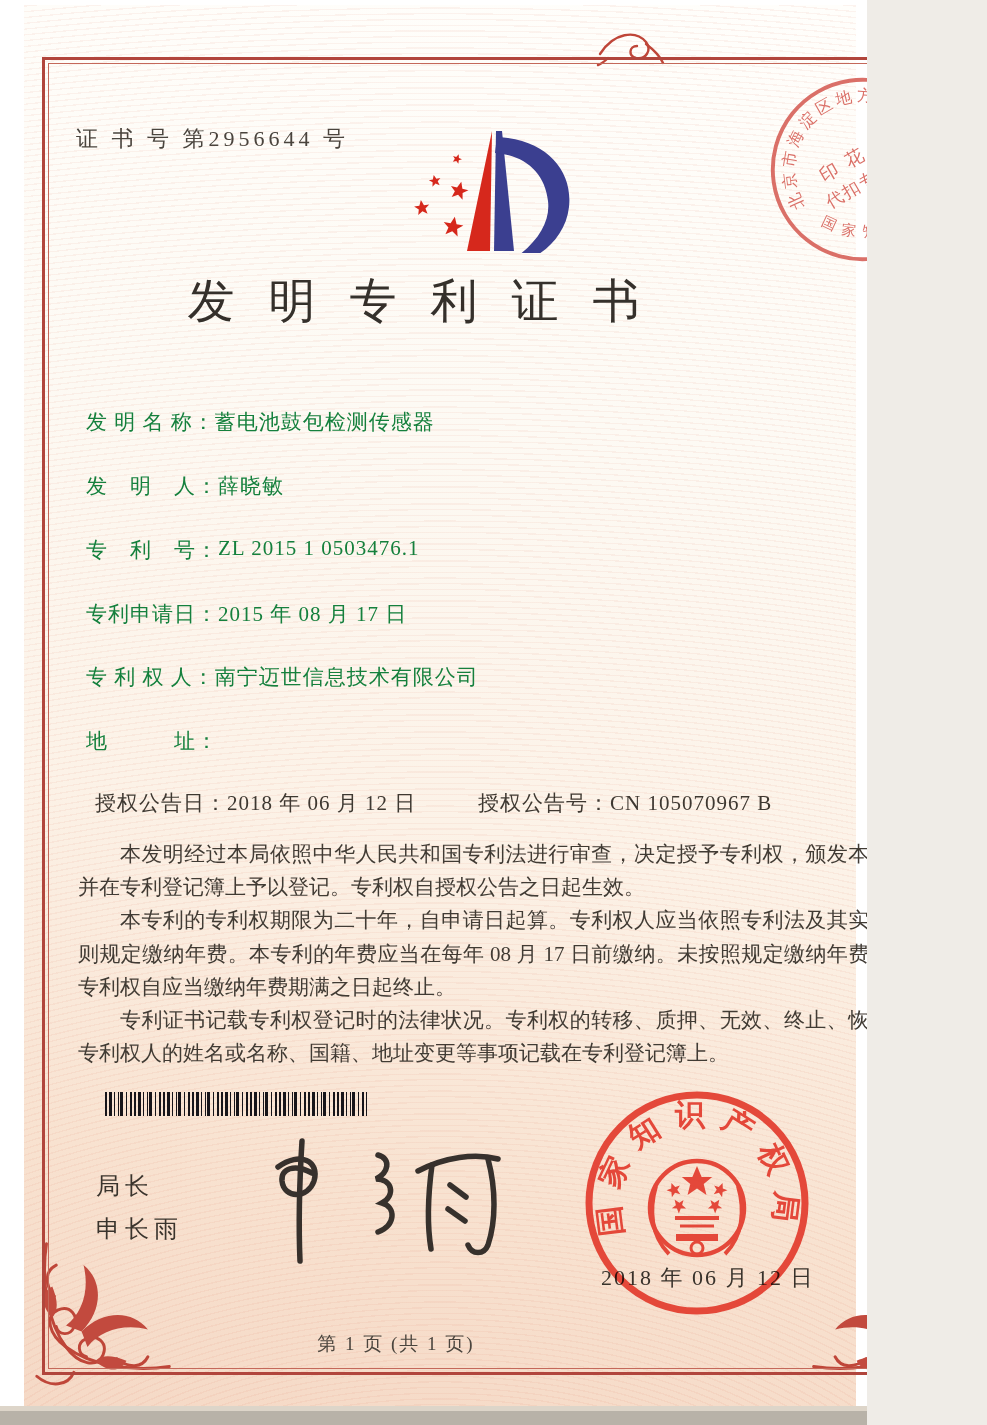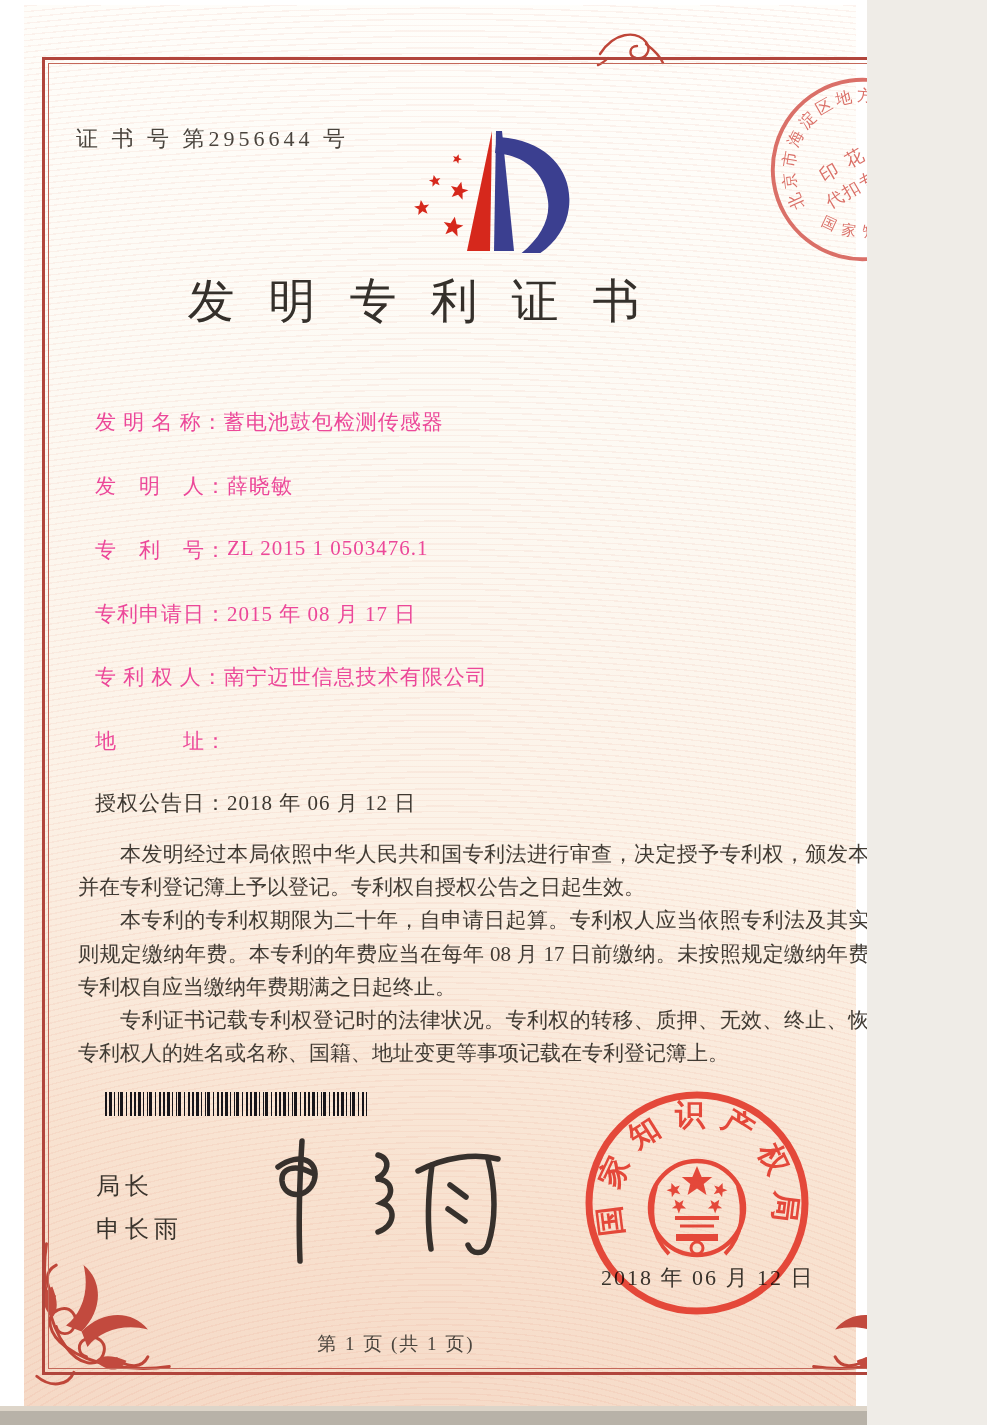--- a/index.html
+++ b/index.html
@@ -12,21 +12,21 @@
       linear-gradient(188deg,#fffefb 0%,#fdfaf4 30%,#fcf2e7 58%,#f8e2d0 82%,#f5d9c6 100%);}
   .edge-bottom{position:absolute;left:0;bottom:0;width:100%;height:14px;background:#b8b2a8;}
   .edge-bottom2{position:absolute;left:0;bottom:14px;width:100%;height:5px;background:#ddd5c9;}
   
   .frame{position:absolute;left:42px;top:57px;width:895px;height:1312px;border:3px solid #b1453c;z-index:1;}
   .frame::after{content:"";position:absolute;inset:3px;border:1px solid #c4685a;}
   .content{position:absolute;inset:0;z-index:2;}
   .cert-no{position:absolute;left:76px;top:124px;font-size:22px;letter-spacing:4px;color:#4a443d;}
   .title{position:absolute;left:0;right:40px;top:270px;text-align:center;font-size:47px;font-weight:500;
     letter-spacing:34px;text-indent:34px;color:#35302b;}
-  .row{position:absolute;left:95px;display:flex;font-size:21px;color:#ec4899;letter-spacing:1px;}
+  .row{position:absolute;left:86px;display:flex;font-size:21px;color:#15803d;letter-spacing:1px;}
   .row .lbl{white-space:pre;}
   .addr-lines div{line-height:1.5;}
   .grant-left{position:absolute;left:95px;top:789px;font-size:21px;color:#3e3831;letter-spacing:1px;}
   .grant-right{position:absolute;left:478px;top:789px;font-size:21px;color:#3e3831;letter-spacing:1px;}
   .paras{position:absolute;left:78px;top:838px;width:834px;}
   .paras p{margin:0;font-size:21px;line-height:1.58;text-indent:2em;text-align:justify;color:#413b34;}
   .barcode{position:absolute;left:105px;top:1092px;width:262px;height:24px;
     background:repeating-linear-gradient(90deg,#17151a 0 2px,rgba(0,0,0,0) 2px 4px,#17151a 4px 7px,rgba(0,0,0,0) 7px 9px,#17151a 9px 10px,rgba(0,0,0,0) 10px 13px,#17151a 13px 14px,rgba(0,0,0,0) 14px 15px,#17151a 15px 18px,rgba(0,0,0,0) 18px 21px,#17151a 21px 22px,rgba(0,0,0,0) 22px 25px,#17151a 25px 27px,rgba(0,0,0,0) 27px 29px);}
   .director-title{position:absolute;left:96px;top:1170px;font-size:24px;letter-spacing:5px;color:#3a342d;font-family:"Liberation Sans",sans-serif;}
   .director-name{position:absolute;left:96px;top:1213px;font-size:24px;letter-spacing:5px;color:#3a342d;font-family:"Liberation Sans",sans-serif;}
@@ -145,20 +145,23 @@
     </div>
     <div class="row" style="top:663px">
       <span class="lbl">专 利 权 人：</span>
       <span>南宁迈世信息技术有限公司</span>
     </div>
     <div class="row" style="top:727px">
       <span class="lbl">地　　　址：</span>
     </div>
     <div class="grant-left">
       <span class="lbl">授权公告日：</span><span>2018 年 06 月 12 日</span>
+    </div>
+    <div class="grant-right">
+      <span class="lbl">授权公告号：</span><span>CN 105070967 B</span>
     </div>
 
     <div class="paras">
       <p>本发明经过本局依照中华人民共和国专利法进行审查，决定授予专利权，颁发本证书并在专利登记簿上予以登记。专利权自授权公告之日起生效。</p>
       <p>本专利的专利权期限为二十年，自申请日起算。专利权人应当依照专利法及其实施细则规定缴纳年费。本专利的年费应当在每年 08 月 17 日前缴纳。未按照规定缴纳年费的，专利权自应当缴纳年费期满之日起终止。</p>
       <p>专利证书记载专利权登记时的法律状况。专利权的转移、质押、无效、终止、恢复和专利权人的姓名或名称、国籍、地址变更等事项记载在专利登记簿上。</p>
     </div>
 
     <div class="barcode"></div>
 

